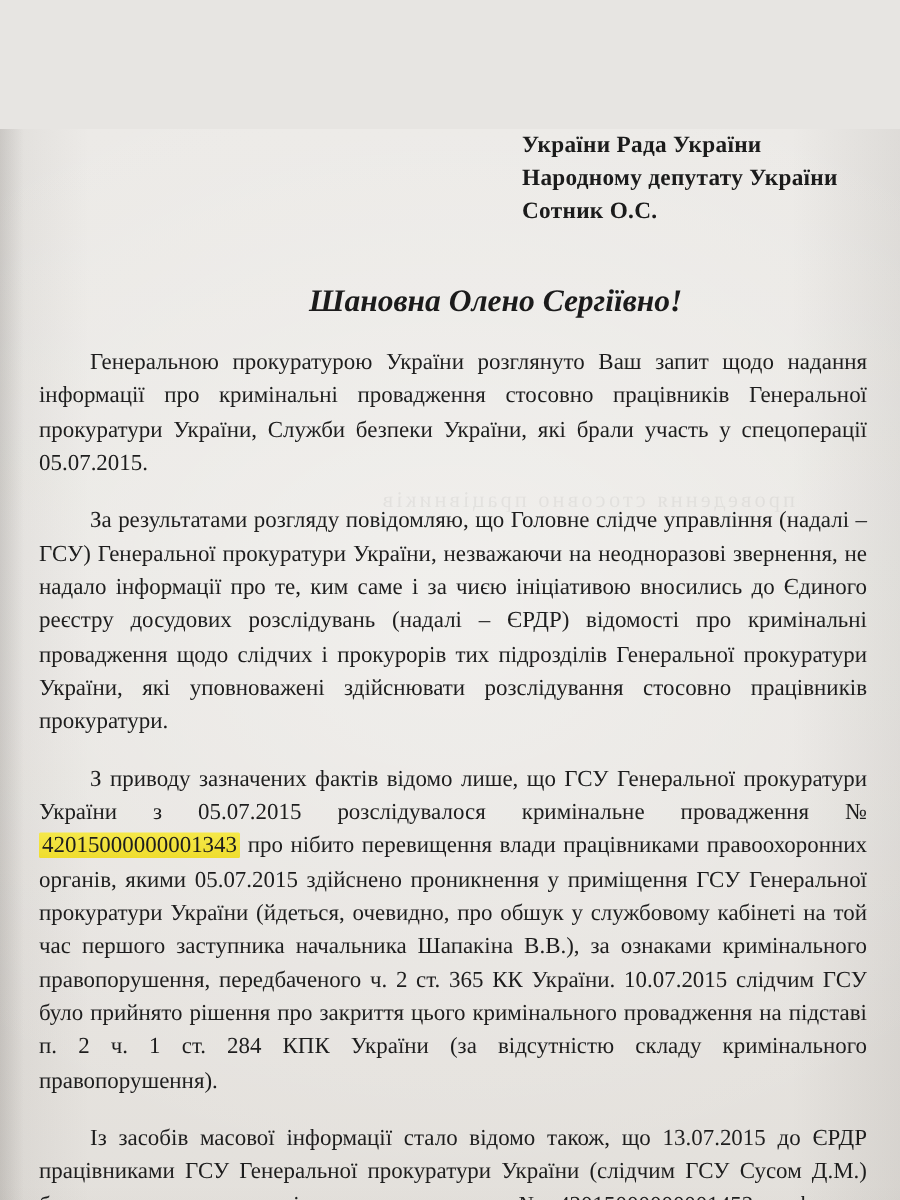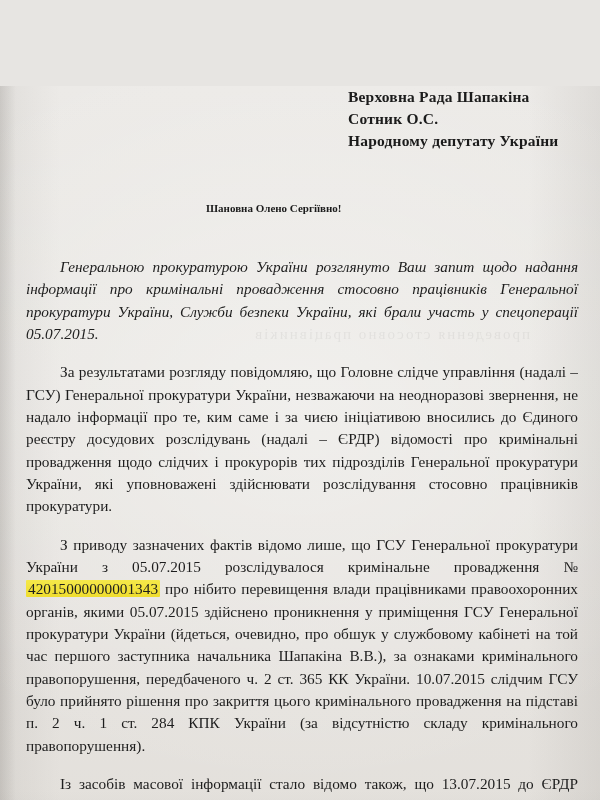--- a/index.html
+++ b/index.html
@@ -43,38 +43,39 @@
     padding-left: 322px;
     font-weight: bold;
     font-size: 15.5px;
     line-height: 1.42;
     color: #1b1b1b;
     letter-spacing: 0.2px;
   }
   .addressee div { white-space: nowrap; }
 
   .salutation {
-    margin-top: 50px;
+    margin-top: 36px;
     padding-left: 180px;
     font-weight: bold;
-    font-size: 11px;
+    font-size: 21px;
     color: #1b1b1b;
+    font-style: italic;
   }
 
   p.para {
     margin: 0;
     text-align: justify;
     text-justify: inter-word;
     font-size: 15.3px;
     line-height: 1.46;
     color: #1d1d1d;
     text-indent: 34px;
   }
   p.para + p.para { margin-top: 16px; }
-  #para-1 { margin-top: 42px; font-style: italic; }
+  #para-1 { margin-top: 18px; }
 
   .highlight {
     background: #f2e33a;
     background: linear-gradient(180deg, #f5e84a 0%, #efdd2e 100%);
     padding: 0 2px;
     border-radius: 1px;
   }
 
   .nowrap { white-space: nowrap; }
 
@@ -104,23 +105,23 @@
 </head>
 <body>
 
 <div class="page">
 
   <div class="ghost">проведення стосовно працівників</div>
 
   <div class="content">
 
     <div class="addressee">
-      <div>Верховна Рада Шапакіна</div>
+      <div>України Рада України</div>
+      <div>Народному депутату України</div>
       <div>Сотник О.С.</div>
-      <div>Народному депутату України</div>
     </div>
 
     <div class="salutation">Шановна Олено Сергіївно!</div>
 
     <p class="para" id="para-1">
       <span>Генеральною прокуратурою України розглянуто Ваш запит щодо надання інформації про кримінальні провадження стосовно працівників Генеральної прокуратури України, Служби безпеки України, які брали участь у спецоперації 05.07.2015.</span>
     </p>
 
     <p class="para" id="para-2">
       <span>За результатами розгляду повідомляю, що Головне слідче управління (надалі – ГСУ) Генеральної прокуратури України, незважаючи на неодноразові звернення, не надало інформації про те, ким саме і за чиєю ініціативою вносились до Єдиного реєстру досудових розслідувань (надалі – ЄРДР) відомості про кримінальні провадження щодо слідчих і прокурорів тих підрозділів Генеральної прокуратури України, які уповноважені здійснювати розслідування стосовно працівників прокуратури.</span>

